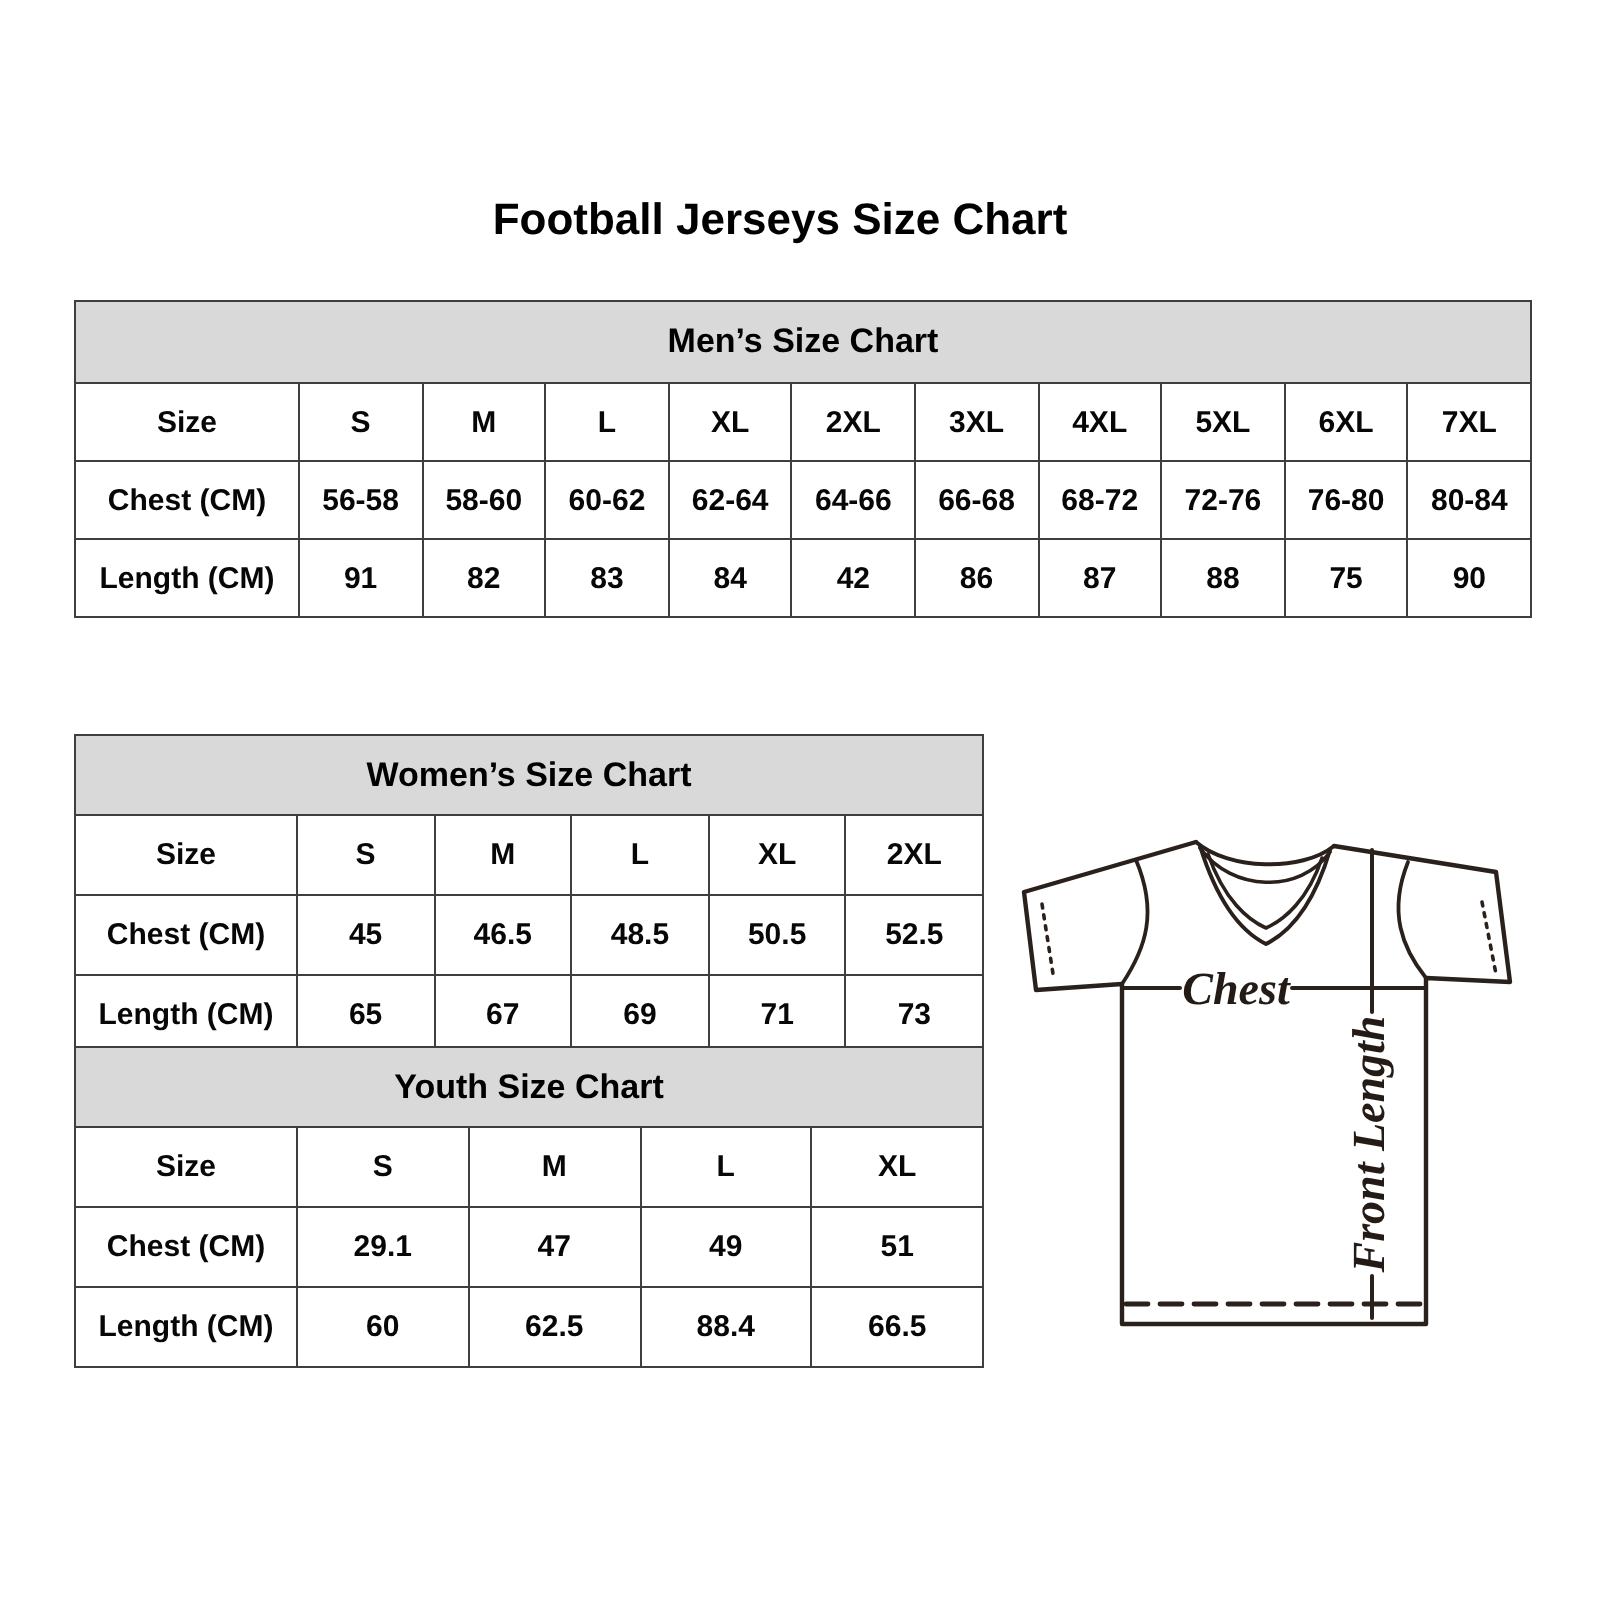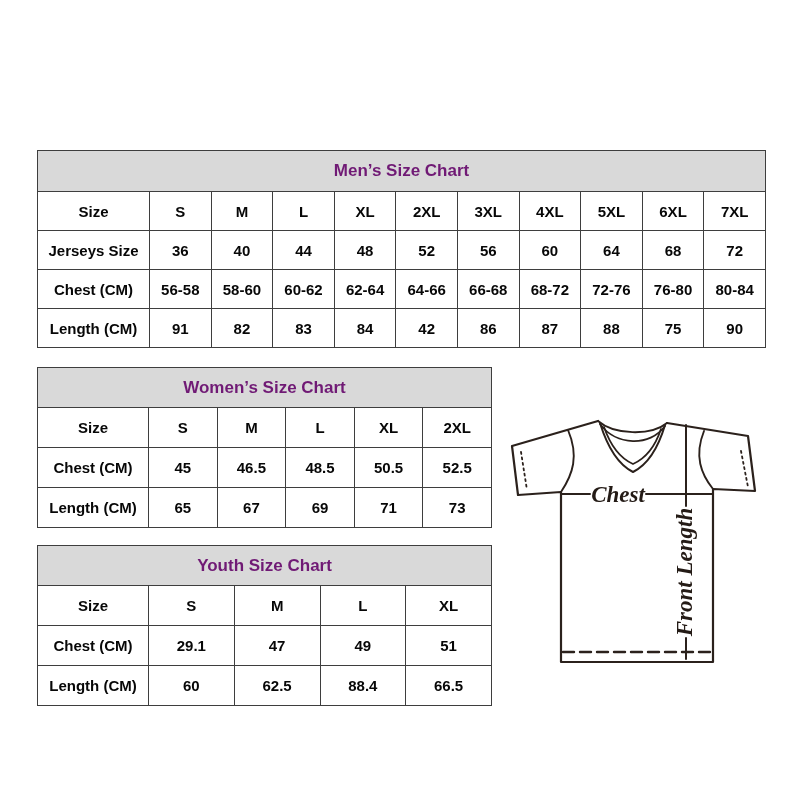--- a/index.html
+++ b/index.html
@@ -34,28 +34,28 @@
     text-align: center;
     vertical-align: middle;
     padding: 0;
     overflow: hidden;
     white-space: nowrap;
   }
   .size-table th.tbl-title {
     background: #d9d9d9;
     font-size: 17px;
     font-weight: bold;
-    color: #701a75;
+    color: #000000;
   }
   .size-table td { font-size: 15px; }
   #men-table   { left: 37px; top: 150px; width: 729px; }
   #men-table   tr.title-row { height: 41px; }
   #men-table   tr.data-row  { height: 39px; }
   #women-table { left: 37px; top: 367px; width: 455px; }
-  #youth-table { left: 37px; top: 545px; width: 455px; }
+  #youth-table { left: 37px; top: 523px; width: 455px; }
   #women-table tr.title-row, #youth-table tr.title-row { height: 40px; border-radius: 17px; }
   #women-table tr.data-row,  #youth-table tr.data-row  { height: 40px; }
   #jersey-svg {
     position: absolute;
     left: 495px;
     top: 405px;
     width: 275px;
     height: 270px;
   }
   .jersey-stroke {
@@ -70,20 +70,21 @@
     font-weight: bold;
     font-size: 23px;
     fill: #241b16;
   }
 </style>
 </head>
 <body>
 
 <div id="page">
 
+  <div class="main-title">Football Jerseys Size Chart</div>
 
   <table id="men-table" class="size-table">
     <colgroup>
       <col style="width:112px">
         <col>
         <col>
         <col>
         <col>
         <col>
         <col>
@@ -103,33 +104,20 @@
         <td>L</td>
         <td>XL</td>
         <td>2XL</td>
         <td>3XL</td>
         <td>4XL</td>
         <td>5XL</td>
         <td>6XL</td>
         <td>7XL</td>
       </tr>
       <tr class="data-row">
-        <td>Jerseys Size</td>
-        <td>36</td>
-        <td>40</td>
-        <td>44</td>
-        <td>48</td>
-        <td>52</td>
-        <td>56</td>
-        <td>60</td>
-        <td>64</td>
-        <td>68</td>
-        <td>72</td>
-      </tr>
-      <tr class="data-row">
         <td>Chest (CM)</td>
         <td>56-58</td>
         <td>58-60</td>
         <td>60-62</td>
         <td>62-64</td>
         <td>64-66</td>
         <td>66-68</td>
         <td>68-72</td>
         <td>72-76</td>
         <td>76-80</td>

